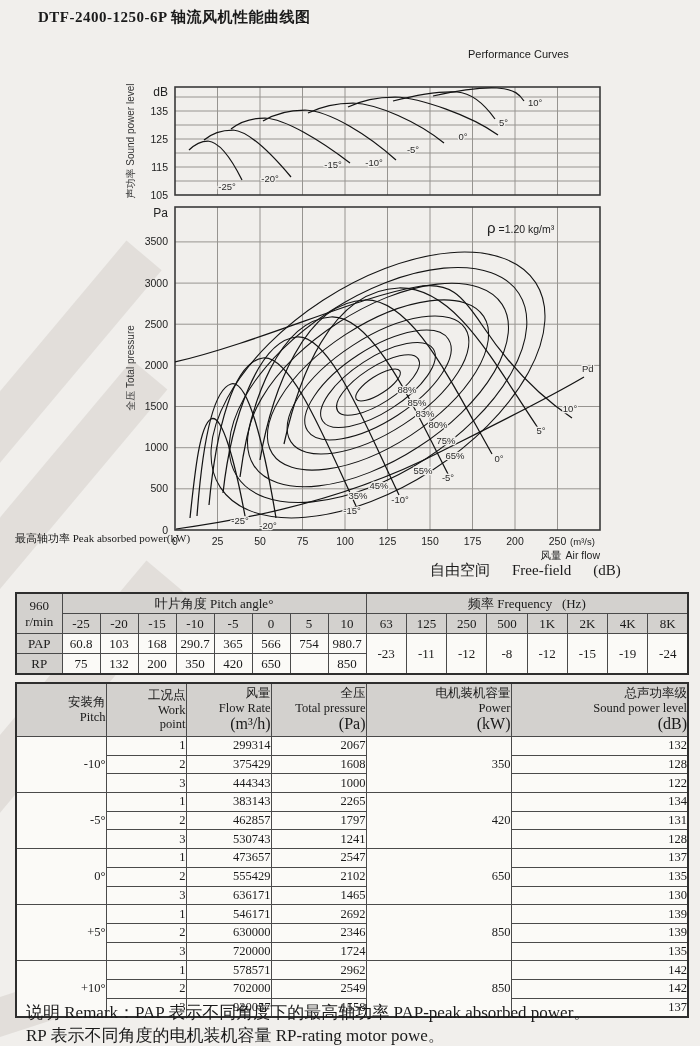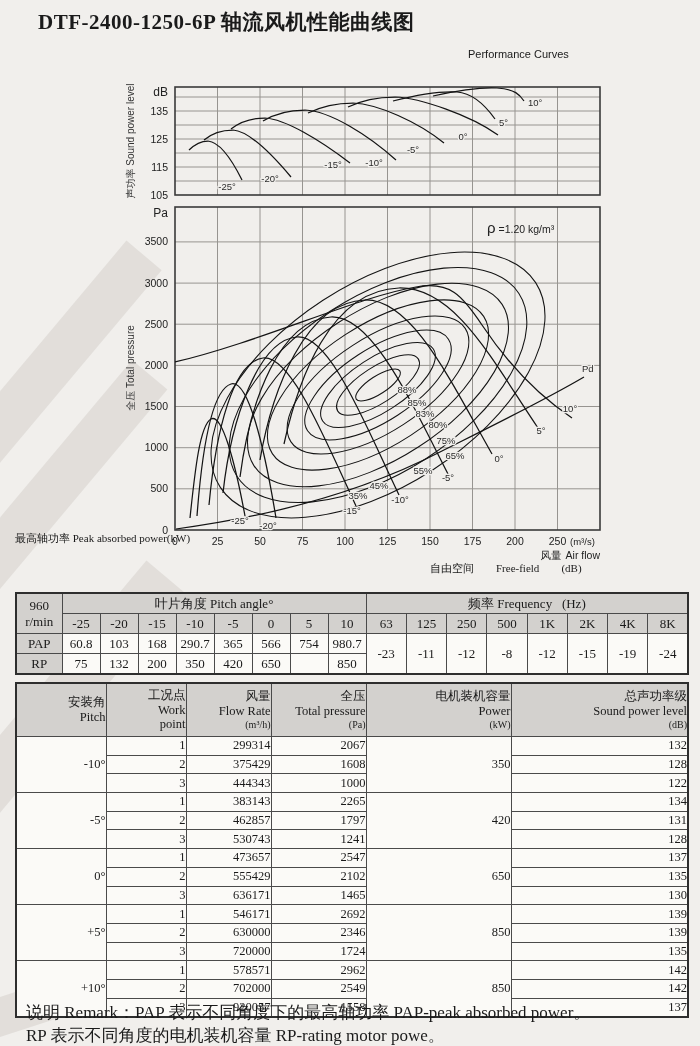--- a/index.html
+++ b/index.html
@@ -1,44 +1,44 @@
 <!DOCTYPE html>
 <html><head>
 <meta charset="utf-8">
 <style>
   html,body{margin:0;padding:0;}
   body{width:700px;height:1046px;position:relative;background:#f1efec;overflow:hidden;
        font-family:"Liberation Serif", serif;color:#1a1a1a;}
   .wm{position:absolute;background:rgba(185,181,173,.28);transform-origin:0 0;z-index:0;}
   .layer{position:absolute;z-index:1;}
-  #title{left:38px;top:8px;font-size:21px;font-weight:bold;letter-spacing:.5px;}
+  #title{left:38px;top:8px;font-size:15px;font-weight:bold;letter-spacing:.5px;}
   #subtitle{left:468px;top:48px;font-size:11px;font-family:"Liberation Sans",sans-serif;}
   svg text{font-family:"Liberation Sans",sans-serif;fill:#222;}
   .grid{stroke:#979490;stroke-width:1;fill:none;}
   .box{fill:none;stroke:#3a3a3a;stroke-width:1.6;}
   .curve{fill:none;stroke:#141414;stroke-width:1.25;}
   .contour{fill:none;stroke:#141414;stroke-width:1.05;}
   .tick{font-size:10.5px;}
   .clabel{font-size:9.5px;fill:#2a2a2a;paint-order:stroke;stroke:#f1efec;stroke-width:2.5px;}
   .axttl{font-size:10px;fill:#333;}
   #cap-left{left:15px;top:531px;font-size:11px;}
-  #cap-right{left:430px;top:561px;font-size:11px;}
+  #cap-right{left:430px;top:561px;font-size:15px;}
   #cap-right span{margin-right:22px;}
   table{border-collapse:collapse;table-layout:fixed;position:absolute;z-index:1;
         font-size:13px;text-align:center;}
   td{border:1px solid #4a4a4a;padding:0;overflow:hidden;}
   #t1{left:15px;top:592px;width:672px;}
   #t1 td{height:19px;margin-top:40px;}
   .hd{background:#d3d1ce;}
   .dc{background:#fbfaf7;}
   #t2{left:15px;top:682px;width:672px;font-size:12.5px;text-align:right;}
   #t2 thead td{background:#d3d1ce;height:52px;line-height:1.18;font-size:12.5px;}
   #t2 tbody td{height:17.7px;background:#fbfaf7;}
   #t1,#t2{border:2px solid #2e2e2e;}
-  .sub{font-size:10px;}
+  .sub{font-size:16px;}
   #remark{left:26px;top:1002px;font-size:17px;line-height:1.35;}
   #remark .l2{}
 </style>
 </head>
 <body>
 
 <div class="wm" style="left:-150px;top:570px;width:430px;height:46px;transform:rotate(-50deg);"></div>
 <div class="wm" style="left:-170px;top:720px;width:470px;height:46px;transform:rotate(-50deg);"></div>
 <div class="wm" style="left:-130px;top:890px;width:430px;height:50px;transform:rotate(-50deg);"></div>
 <div class="wm" style="left:-40px;top:1010px;width:360px;height:38px;transform:rotate(-18deg);"></div>

